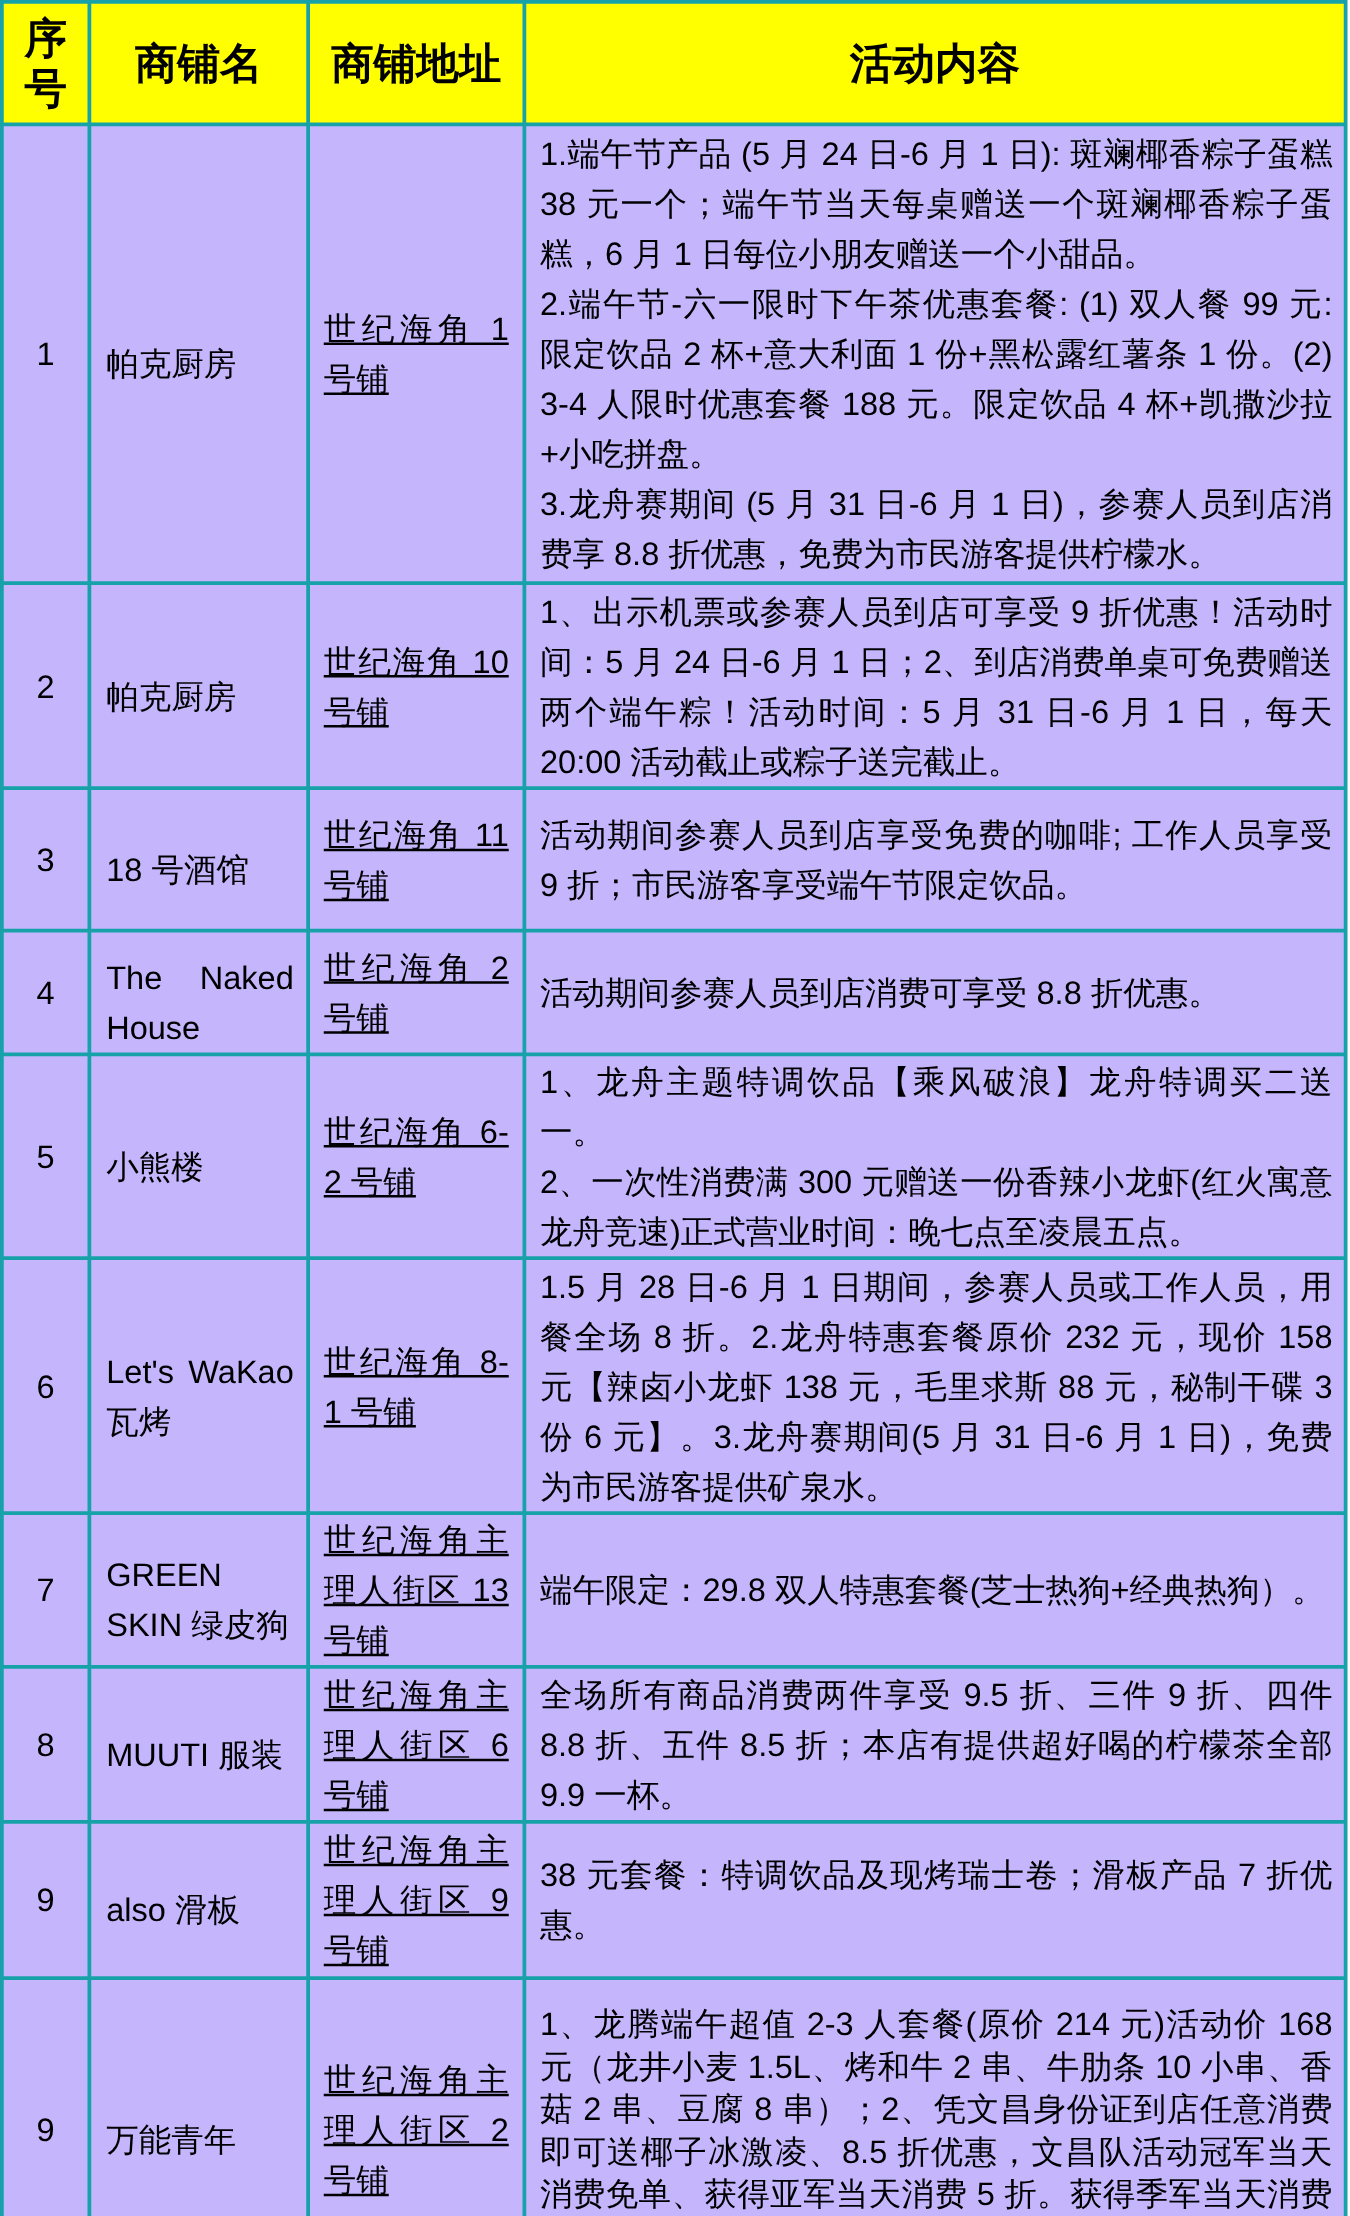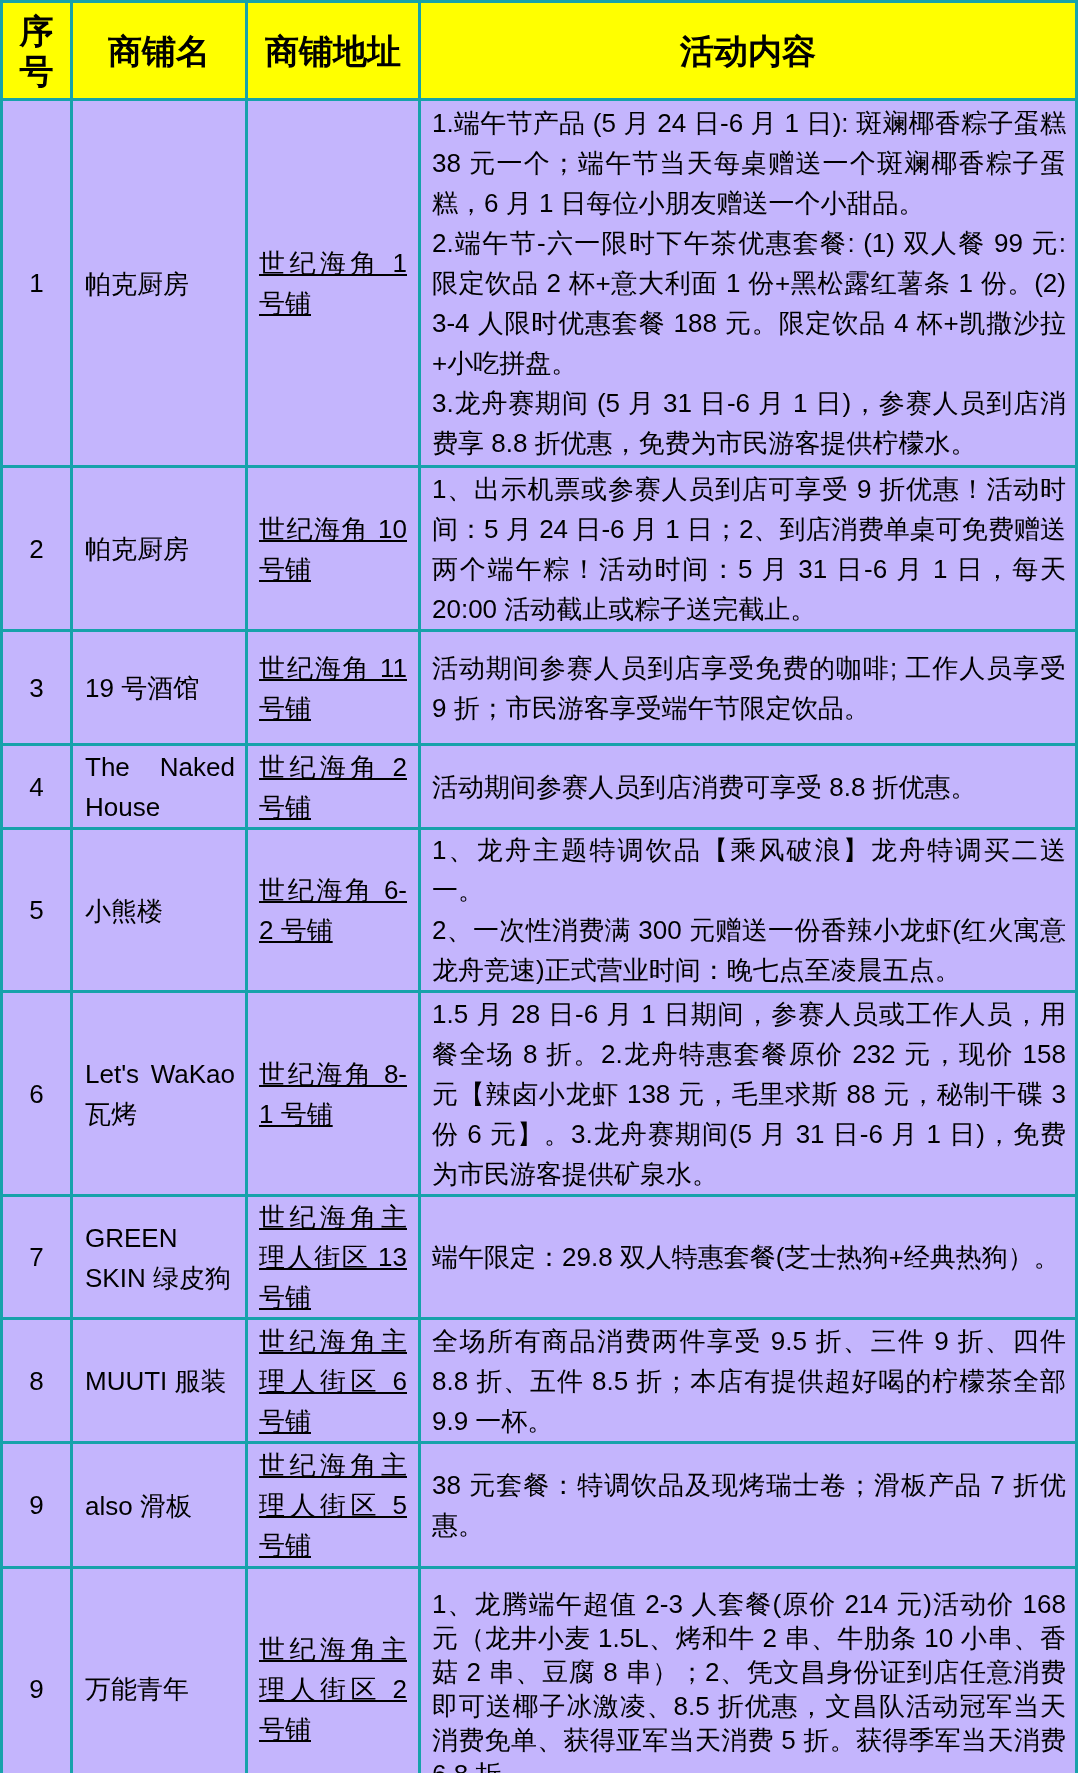--- a/index.html
+++ b/index.html
@@ -62,21 +62,21 @@
       font-weight: 700;
       font-size: 34px;
       line-height: 40px;
       justify-content: center;
       text-align: center;
       padding: 0 8px;
     }
     .hd .txt { text-align: center; }
     .c-idx { justify-content: center; padding: 0 4px; }
     .c-idx .txt { text-align: center; }
-    .c-name { padding: 1px 10px 0 12px; }
+    .c-name { padding: 16px 10px 0 12px; }
     .c-addr { padding: 0 11px 0 11px; text-decoration: underline; }
     .c-act  { padding: 0 9px 0 11px; }
     .c-act.tight { line-height: 34px; }
   </style>
 </head>
 <body>
 
 <div class="promo-table">
 
   <div class="cell hd">
@@ -117,21 +117,21 @@
       <span class="txt">世纪海角 10 号铺</span>
     </div>
   <div class="cell c-act">
       <span class="txt">1、出示机票或参赛人员到店可享受 9 折优惠！活动时间：5 月 24 日-6 月 1 日；2、到店消费单桌可免费赠送两个端午粽！活动时间：5 月 31 日-6 月 1 日，每天 20:00 活动截止或粽子送完截止。</span>
     </div>
 
   <div class="cell c-idx">
       <span class="txt">3</span>
     </div>
   <div class="cell c-name">
-      <span class="txt">19 号酒馆</span>
+      <span class="txt">18 号酒馆</span>
     </div>
   <div class="cell c-addr">
       <span class="txt">世纪海角 11 号铺</span>
     </div>
   <div class="cell c-act">
       <span class="txt">活动期间参赛人员到店享受免费的咖啡; 工作人员享受 9 折；市民游客享受端午节限定饮品。</span>
     </div>
 
   <div class="cell c-idx">
       <span class="txt">4</span>
@@ -199,21 +199,21 @@
       <span class="txt">全场所有商品消费两件享受 9.5 折、三件 9 折、四件 8.8 折、五件 8.5 折；本店有提供超好喝的柠檬茶全部 9.9 一杯。</span>
     </div>
 
   <div class="cell c-idx">
       <span class="txt">9</span>
     </div>
   <div class="cell c-name">
       <span class="txt">also 滑板</span>
     </div>
   <div class="cell c-addr">
-      <span class="txt">世纪海角主理人街区 5 号铺</span>
+      <span class="txt">世纪海角主理人街区 9 号铺</span>
     </div>
   <div class="cell c-act">
       <span class="txt">38 元套餐：特调饮品及现烤瑞士卷；滑板产品 7 折优惠。</span>
     </div>
 
   <div class="cell c-idx">
       <span class="txt">9</span>
     </div>
   <div class="cell c-name">
       <span class="txt">万能青年</span>

